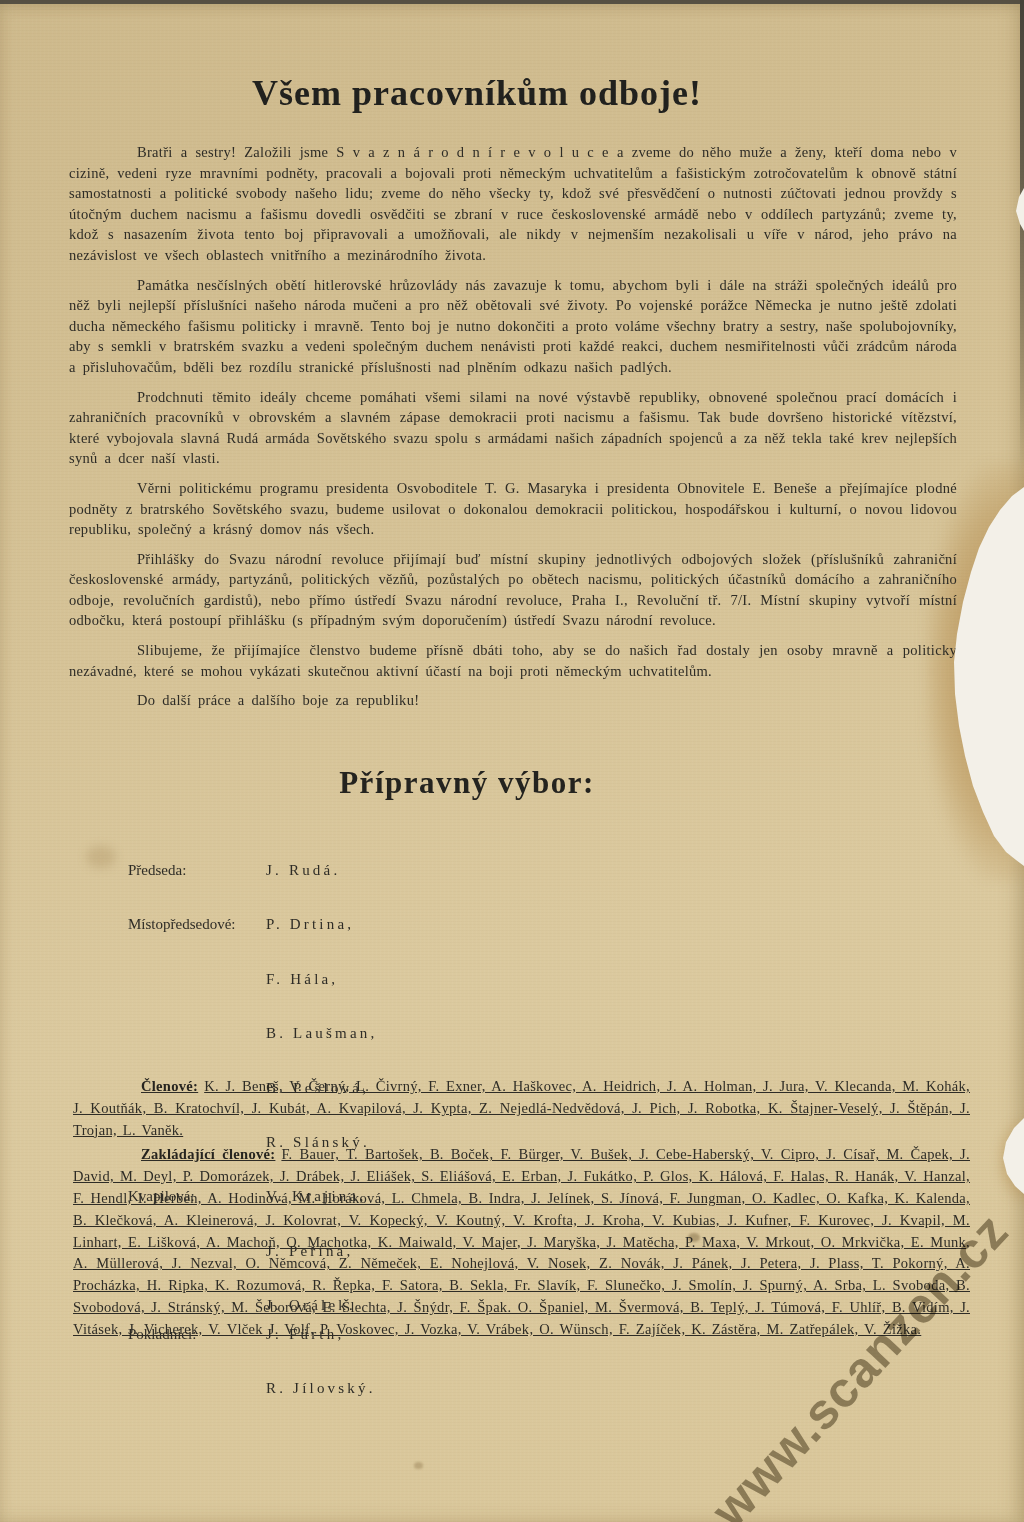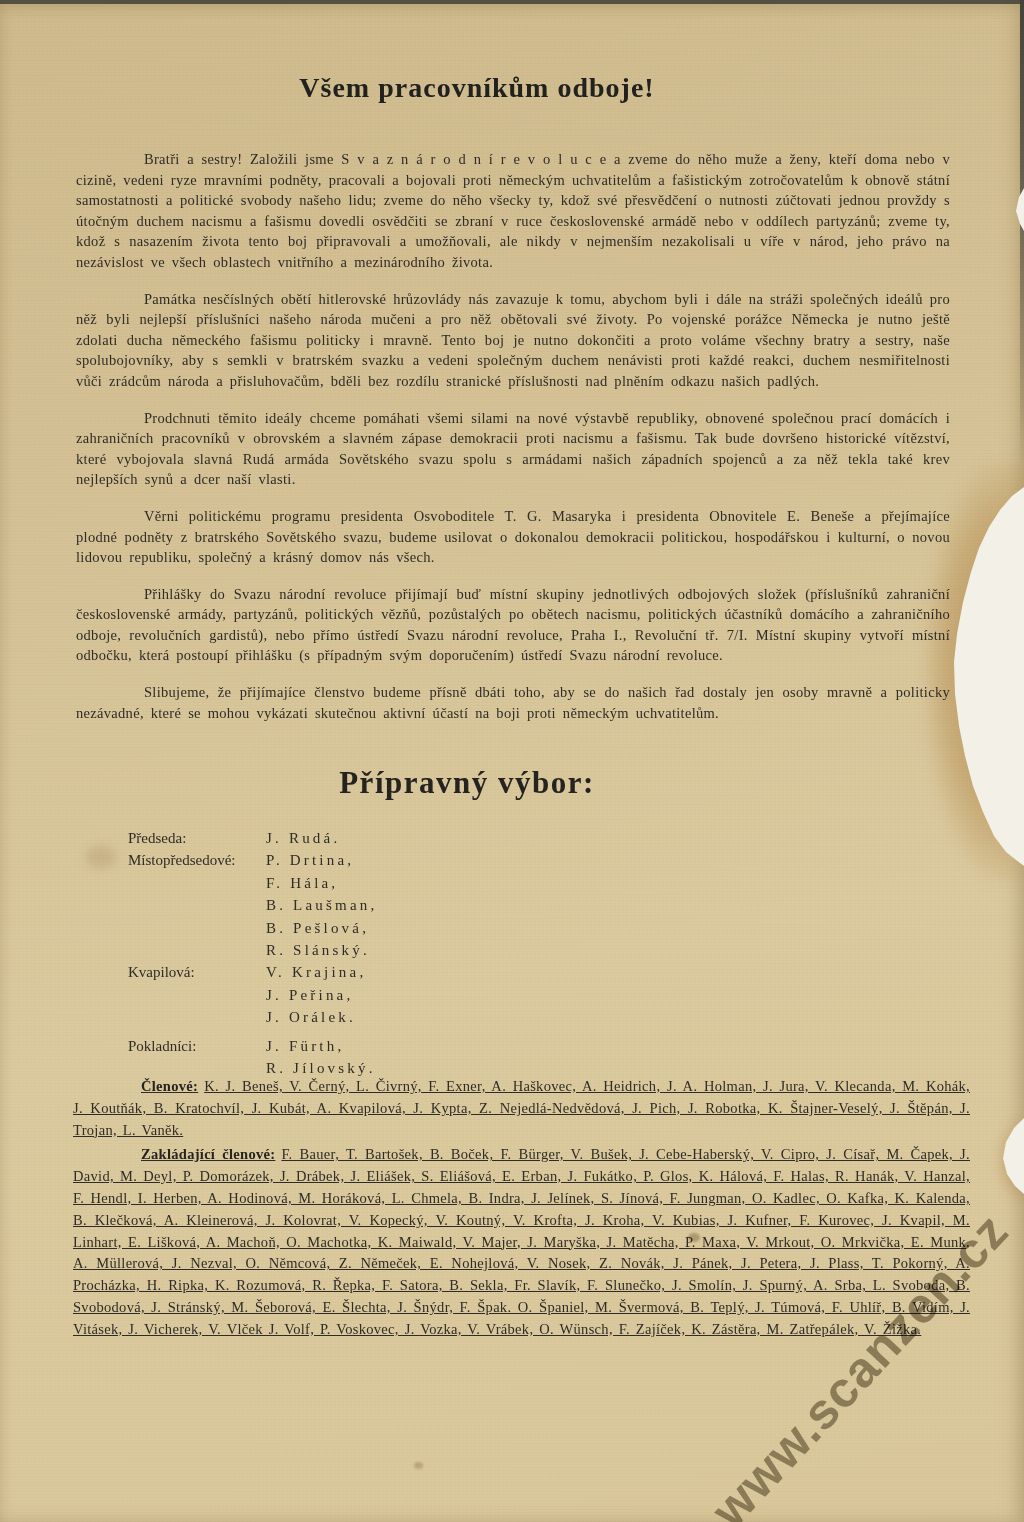--- a/index.html
+++ b/index.html
@@ -41,41 +41,41 @@
     filter:blur(4px);}
   .spot-a{position:absolute;left:688px;top:1233px;width:12px;height:9px;border-radius:50%;
     background:rgba(108,84,44,0.4);filter:blur(1px);}
   .spot-b{position:absolute;left:86px;top:846px;width:30px;height:22px;border-radius:50%;
     background:rgba(146,114,62,0.22);filter:blur(5px);}
   .spot-c{position:absolute;left:414px;top:1462px;width:9px;height:7px;border-radius:50%;
     background:rgba(120,94,50,0.3);filter:blur(1px);}
 
   .title{
     position:absolute;top:72px;left:0;right:70px;margin:0;
-    text-align:center;font-size:28px;font-weight:bold;color:#21211e;
+    text-align:center;font-size:36px;font-weight:bold;color:#21211e;
     letter-spacing:1px;
   }
   .body-text{
     position:absolute;top:133px;left:60px;right:58px;
     font-size:14.5px;line-height:20.6px;color:#2e2c26;
     text-align:justify;letter-spacing:0.3px;word-spacing:3px;
   }
-  .body-text p{margin:16px;text-indent:68px;}
+  .body-text p{margin:9px;text-indent:68px;}
   .body-text p.closing{text-align:left;}
 
   .committee-heading{
     position:absolute;top:765px;left:0;right:90px;margin:0;
     text-align:center;font-size:31px;font-weight:bold;color:#24231f;
     letter-spacing:1.5px;
   }
   .committee{
     position:absolute;top:827px;left:128px;
     font-size:15px;color:#2e2c26;line-height:22.4px;
   }
-  .crow{display:flex;}
+  .crow{display:flex;margin-top:32px;}
   .crow.gap{margin-top:6px;}
   .clabel{width:138px;flex:none;}
   .cname{letter-spacing:3.2px;}
 
   .members{
     position:absolute;top:1076px;left:56px;right:54px;
     font-size:14.5px;line-height:21.8px;color:#2e2c26;
     text-align:justify;letter-spacing:0.3px;word-spacing:2px;
   }
   .members p{margin:0 0 3px 17px;text-indent:68px;text-decoration:underline;}
@@ -104,20 +104,21 @@
 
   <h1 class="title">Všem pracovníkům odboje!</h1>
 
   <div class="body-text">
     <p>Bratři a sestry! Založili jsme S v a z  n á r o d n í  r e v o l u c e a zveme do něho muže a ženy, kteří doma nebo v cizině, vedeni ryze mravními podněty, pracovali a bojovali proti německým uchvatitelům a fašistickým zotročovatelům k obnově státní samostatnosti a politické svobody našeho lidu; zveme do něho všecky ty, kdož své přesvědčení o nutnosti zúčtovati jednou provždy s útočným duchem nacismu a fašismu dovedli osvědčiti se zbraní v ruce československé armádě nebo v oddílech partyzánů; zveme ty, kdož s nasazením života tento boj připravovali a umožňovali, ale nikdy v nejmenším nezakolisali u víře v národ, jeho právo na nezávislost ve všech oblastech vnitřního a mezinárodního života.</p>
     <p>Památka nesčíslných obětí hitlerovské hrůzovlády nás zavazuje k tomu, abychom byli i dále na stráži společných ideálů pro něž byli nejlepší příslušníci našeho národa mučeni a pro něž obětovali své životy. Po vojenské porážce Německa je nutno ještě zdolati ducha německého fašismu politicky i mravně. Tento boj je nutno dokončiti a proto voláme všechny bratry a sestry, naše spolubojovníky, aby s semkli v bratrském svazku a vedeni společným duchem nenávisti proti každé reakci, duchem nesmiřitelnosti vůči zrádcům národa a přisluhovačům, bděli bez rozdílu stranické příslušnosti nad plněním odkazu našich padlých.</p>
     <p>Prodchnuti těmito ideály chceme pomáhati všemi silami na nové výstavbě republiky, obnovené společnou prací domácích i zahraničních pracovníků v obrovském a slavném zápase demokracii proti nacismu a fašismu. Tak bude dovršeno historické vítězství, které vybojovala slavná Rudá armáda Sovětského svazu spolu s armádami našich západních spojenců a za něž tekla také krev nejlepších synů a dcer naší vlasti.</p>
     <p>Věrni politickému programu presidenta Osvoboditele T. G. Masaryka i presidenta Obnovitele E. Beneše a přejímajíce plodné podněty z bratrského Sovětského svazu, budeme usilovat o dokonalou demokracii politickou, hospodářskou i kulturní, o novou lidovou republiku, společný a krásný domov nás všech.</p>
     <p>Přihlášky do Svazu národní revoluce přijímají buď místní skupiny jednotlivých odbojových složek (příslušníků zahraniční československé armády, partyzánů, politických vězňů, pozůstalých po obětech nacismu, politických účastníků domácího a zahraničního odboje, revolučních gardistů), nebo přímo ústředí Svazu národní revoluce, Praha I., Revoluční tř. 7/I. Místní skupiny vytvoří místní odbočku, která postoupí přihlášku (s případným svým doporučením) ústředí Svazu národní revoluce.</p>
     <p>Slibujeme, že přijímajíce členstvo budeme přísně dbáti toho, aby se do našich řad dostaly jen osoby mravně a politicky nezávadné, které se mohou vykázati skutečnou aktivní účastí na boji proti německým uchvatitelům.</p>
+    <p class="closing">Do další práce a dalšího boje za republiku!</p>
   </div>
 
   <h2 class="committee-heading">Přípravný výbor:</h2>
 
   <div class="committee">
     <div class="crow">
       <span class="clabel">Předseda:</span>
       <span class="cname">J. Rudá.</span>
     </div>
     <div class="crow">

